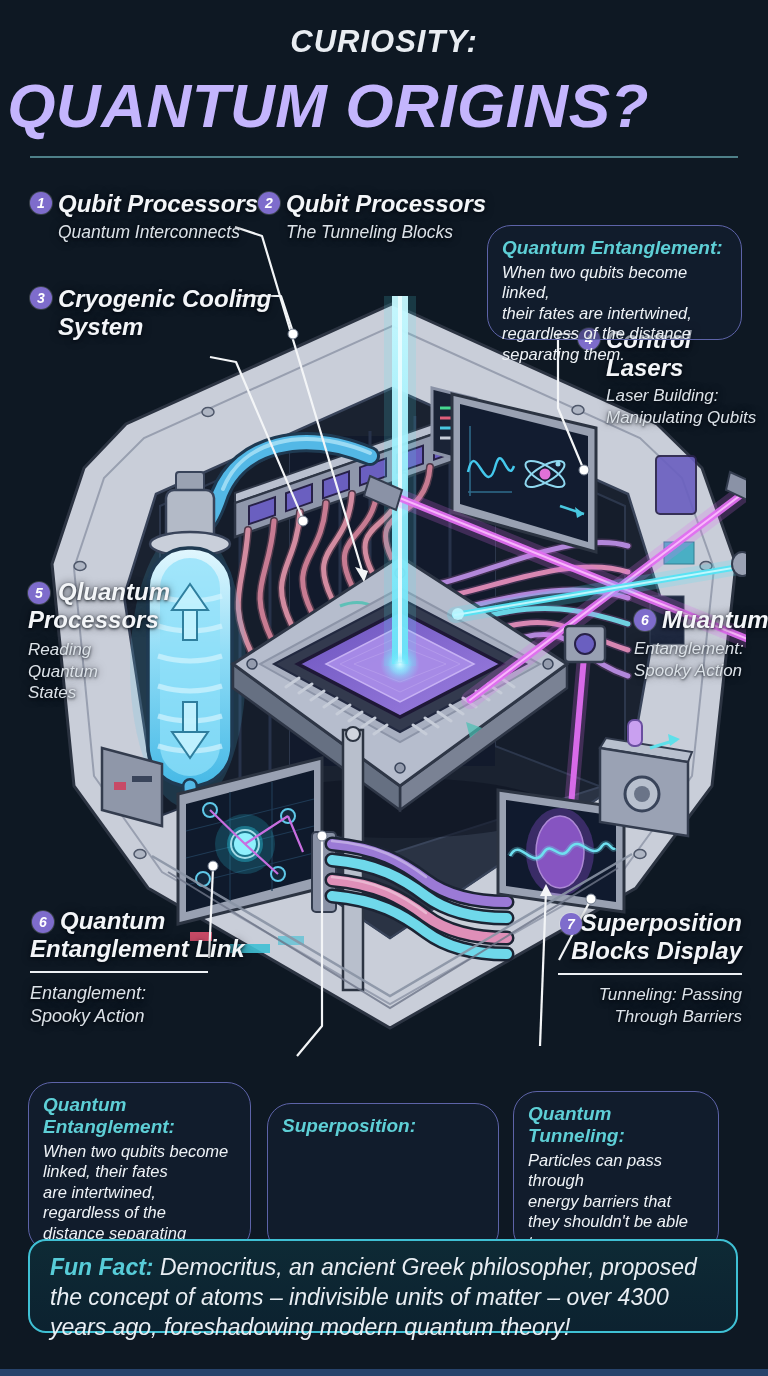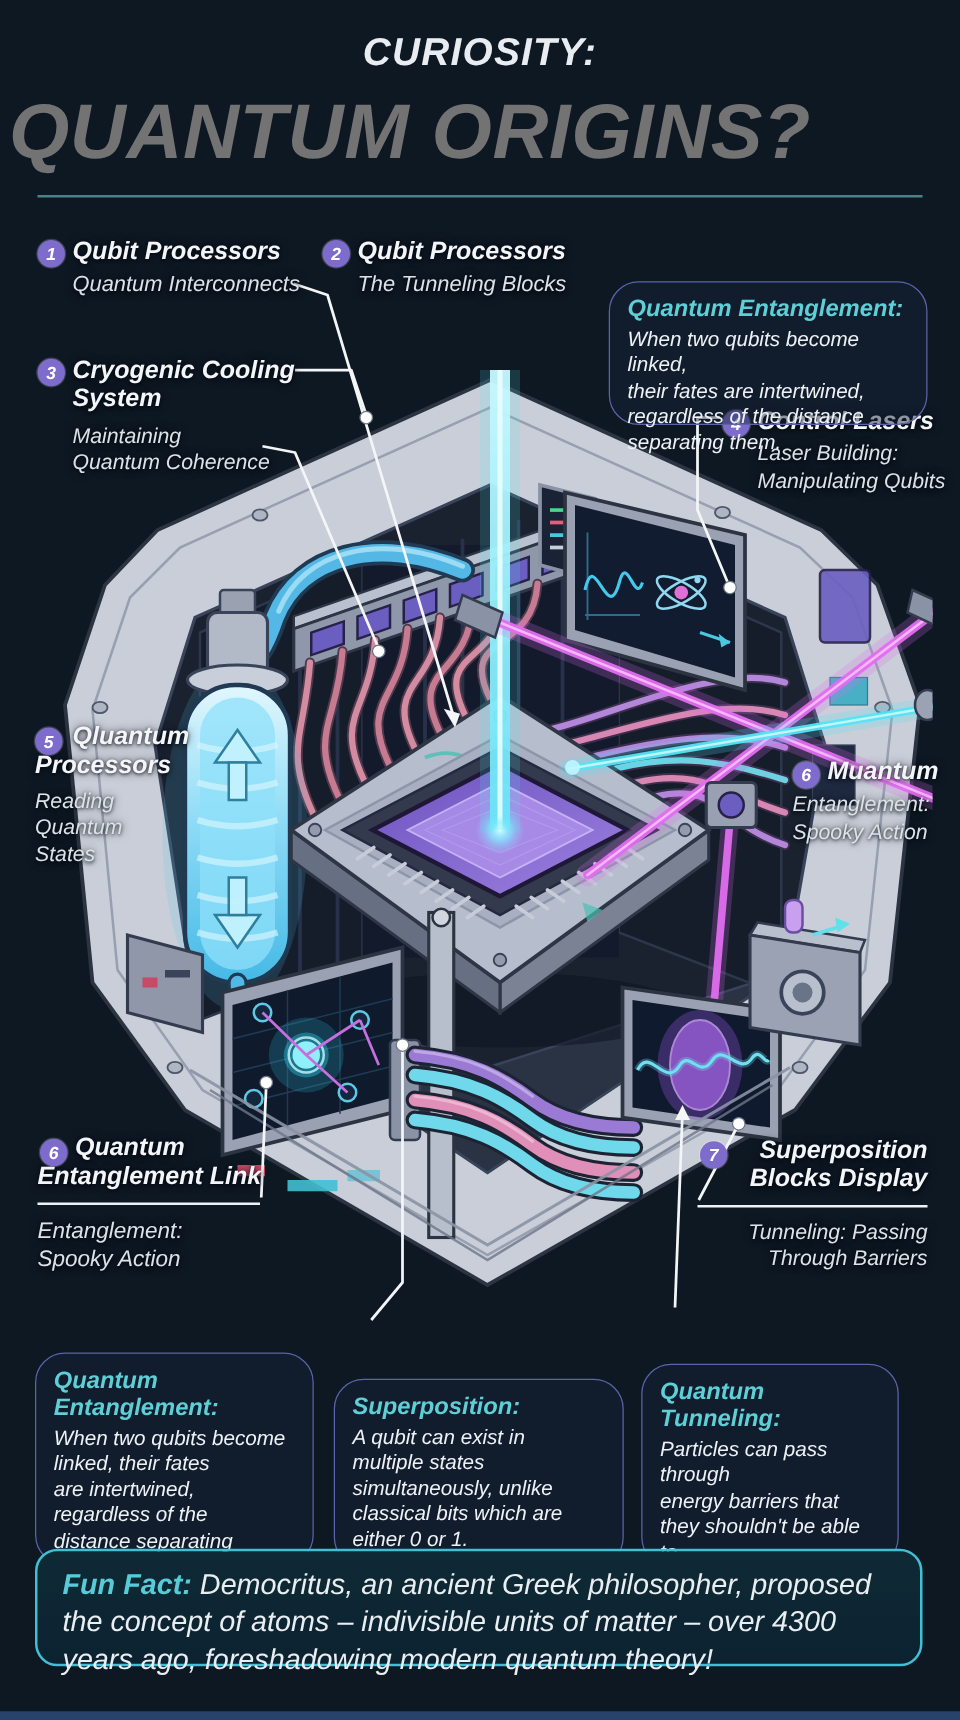--- a/index.html
+++ b/index.html
@@ -2,28 +2,28 @@
 <html><head>
 <meta charset="utf-8">
 <style>
   html,body{margin:0;padding:0;background:#0e1823;}
   #page{position:relative;width:768px;height:1376px;background:#0e1823;overflow:hidden;
         font-family:"Liberation Sans",sans-serif;color:#eef2f6;font-style:italic;}
   
   .kicker{position:absolute;top:24px;left:0;width:768px;text-align:center;
           font-size:31px;font-weight:600;letter-spacing:1px;color:#e9edf2;}
   .title{position:absolute;top:70px;left:0;width:656px;text-align:center;
-         font-size:62px;font-weight:800;letter-spacing:0.5px;color:#737373;}
+         font-size:62px;font-weight:800;letter-spacing:0.5px;color:#c4b5fd;}
   .hr{position:absolute;top:156px;left:30px;width:708px;height:2px;background:#5f9ba3;opacity:.8;}
   
   .callout{position:absolute;z-index:4;}
   .badge{position:absolute;width:22px;height:22px;border-radius:50%;background:#7e6ccc;
          color:#fff;font-size:14px;font-weight:700;display:flex;align-items:center;
          justify-content:center;box-shadow:0 0 0 1px rgba(255,255,255,.18);}
-  .ct{font-size:20px;font-weight:700;line-height:1.17;color:#f3f5f8;white-space:pre-line;
+  .ct{font-size:24px;font-weight:700;line-height:1.17;color:#f3f5f8;white-space:pre-line;
       text-shadow:0 1px 3px rgba(4,9,16,.85),0 0 8px rgba(4,9,16,.6);}
   .cs{font-size:17.5px;line-height:1.27;color:#dce2e8;white-space:pre-line;margin-top:3px;
       text-shadow:0 1px 3px rgba(4,9,16,.85),0 0 8px rgba(4,9,16,.6);}
   .rule{height:2px;background:#eef1f5;}
   .c1{left:58px;top:190px}.c1 .badge{left:-28px;top:2px}
   .c2{left:286px;top:190px}.c2 .badge{left:-28px;top:2px}
   .c3{left:58px;top:285px}.c3 .badge{left:-28px;top:2px}.c3 .cs{margin-top:6px;font-size:17px}
   .c4{left:606px;top:326px}.c4 .badge{left:-28px;top:2px}.c4 .cs{font-size:17px}
   .c5{left:28px;top:578px;width:160px}.c5 .badge{left:0;top:4px}.c5 .ct{text-indent:30px}
   .c5 .cs{font-size:17px;margin-top:5px}
@@ -371,22 +371,20 @@
   </div>
   <div class="callout c2">
     <span class="badge">2</span>
     <div class="ct">Qubit Processors</div>
     <div class="cs">The Tunneling Blocks</div>
   </div>
   <div class="callout c3">
     <span class="badge">3</span>
     <div class="ct">Cryogenic Cooling
 System</div>
-    <div class="cs">Maintaining
-Quantum Coherence</div>
   </div>
   <div class="callout c4">
     <span class="badge">4</span>
     <div class="ct">Control Lasers</div>
     <div class="cs">Laser Building:
 Manipulating Qubits</div>
   </div>
   <div class="callout c5">
     <span class="badge">5</span>
     <div class="ct">Qluantum
@@ -429,25 +427,20 @@
     <div class="ih">Quantum Entanglement:</div>
     <div class="ib">When two qubits become
 linked, their fates
 are intertwined,
 regardless of the
 distance separating
 them.</div>
   </div>
   <div class="ibox bb">
     <div class="ih">Superposition:</div>
-    <div class="ib">A qubit can exist in
-multiple states
-simultaneously, unlike
-classical bits which are
-either 0 or 1.</div>
   </div>
   <div class="ibox bc">
     <div class="ih">Quantum Tunneling:</div>
     <div class="ib">Particles can pass through
 energy barriers that
 they shouldn't be able to
 overcome, a key concept
 in quantum computing.</div>
   </div>
 

